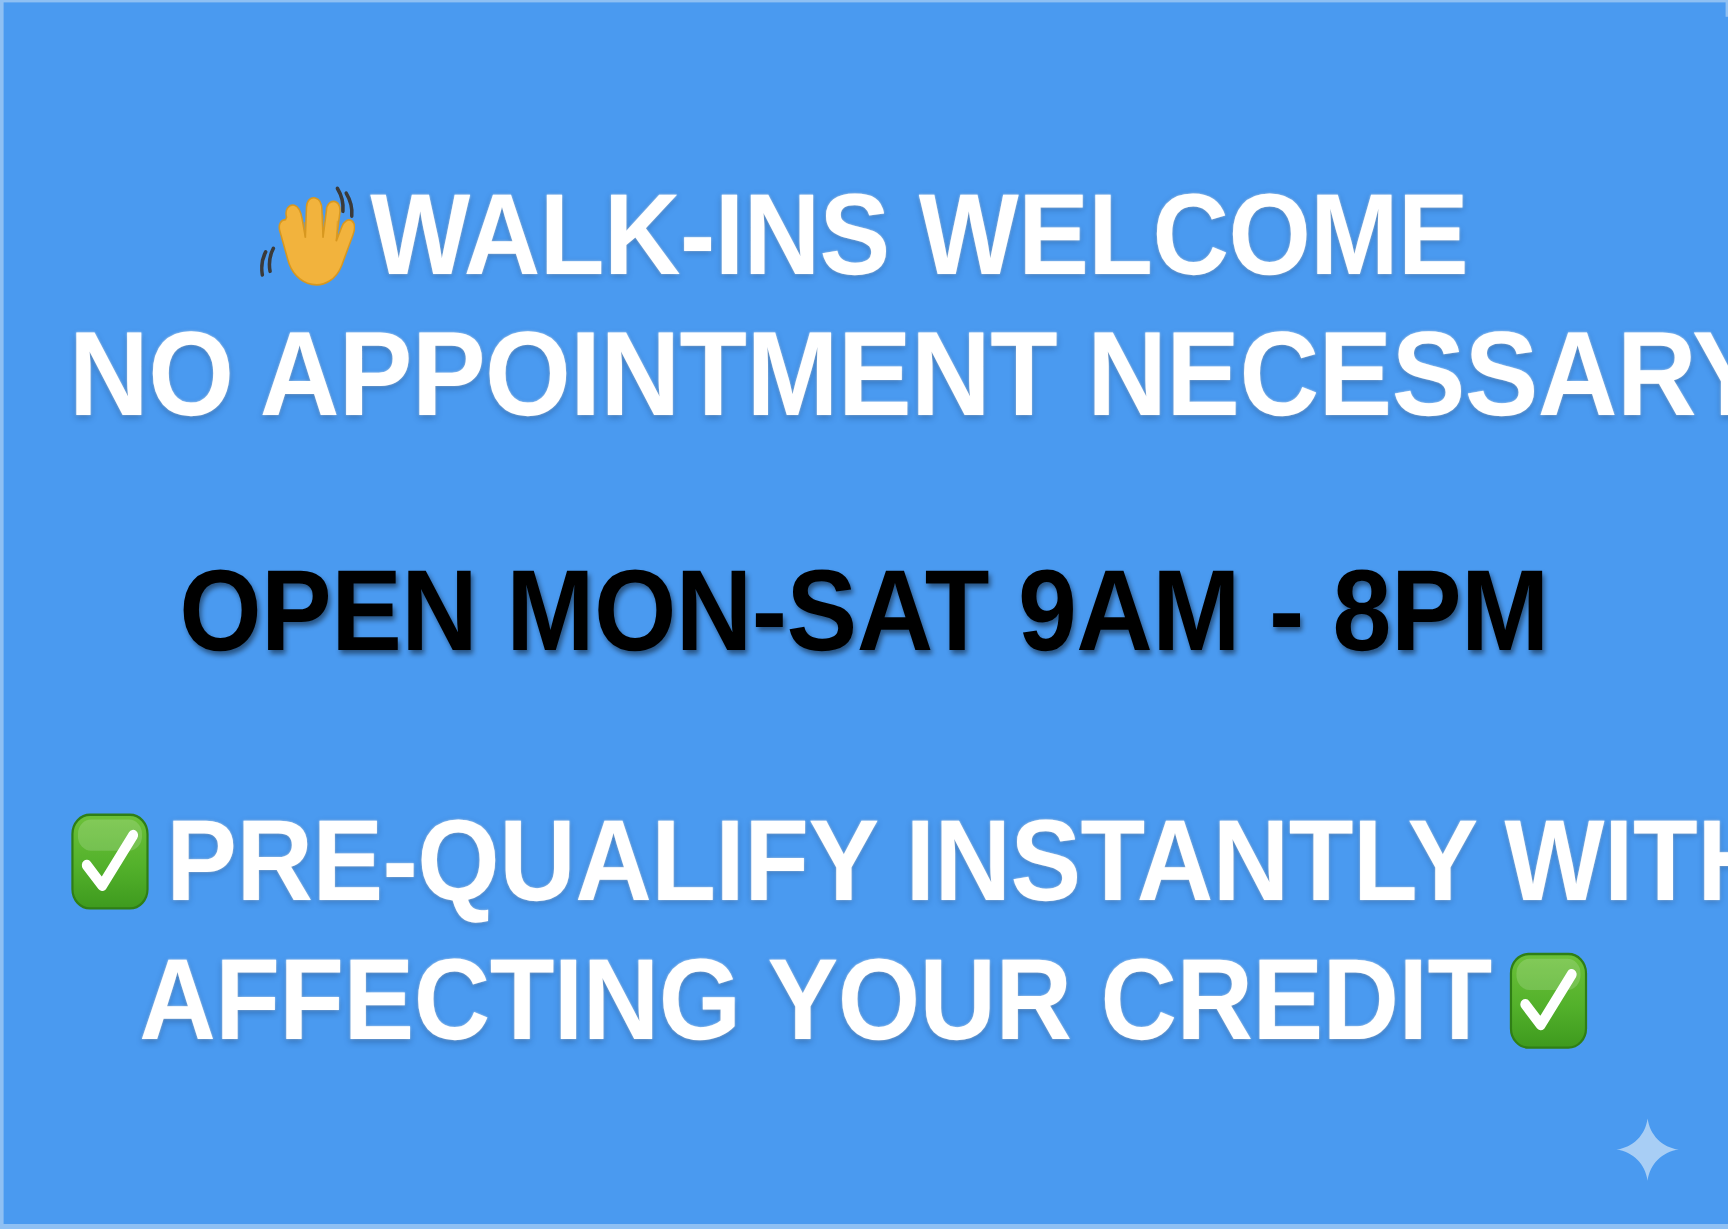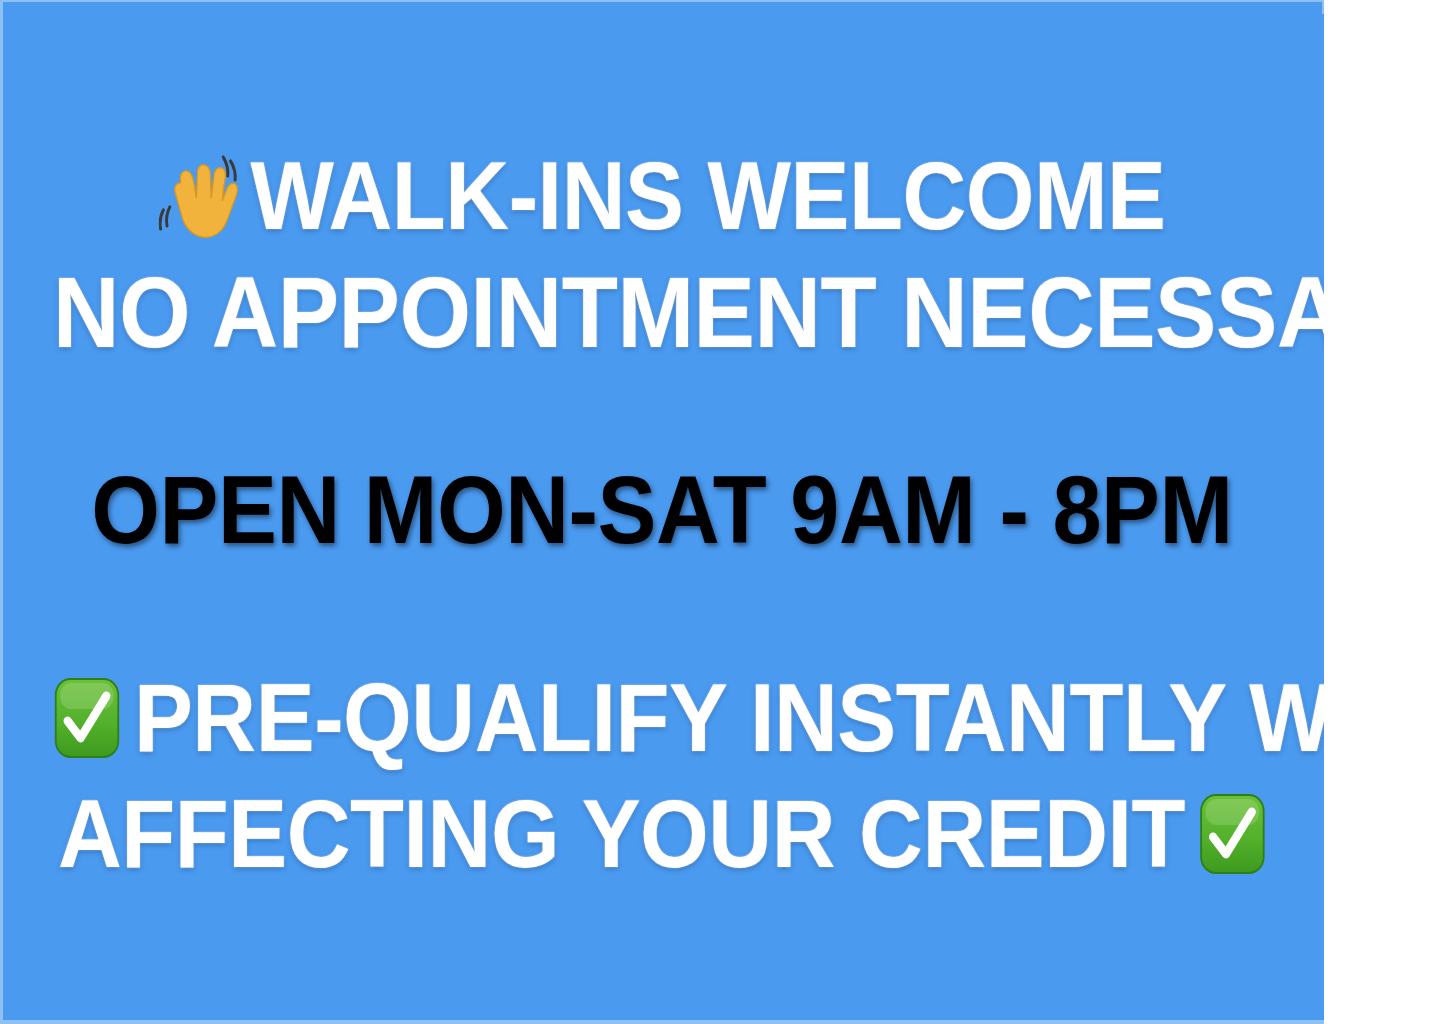--- a/index.html
+++ b/index.html
@@ -2,21 +2,21 @@
 <html><head>
 <meta charset="utf-8">
 <style>
   html, body {
     margin: 0;
     padding: 0;
     background: #ffffff;
   }
   .poster {
     position: relative;
-    width: 1324px;
+    width: 1440px;
     height: 1024px;
     overflow: hidden;
     background: #4A9AF0;
     font-family: "Liberation Sans", "DejaVu Sans", sans-serif;
     box-sizing: border-box;
   }
   
   .edge {
     position: absolute;
     background: #8FC0F3;

